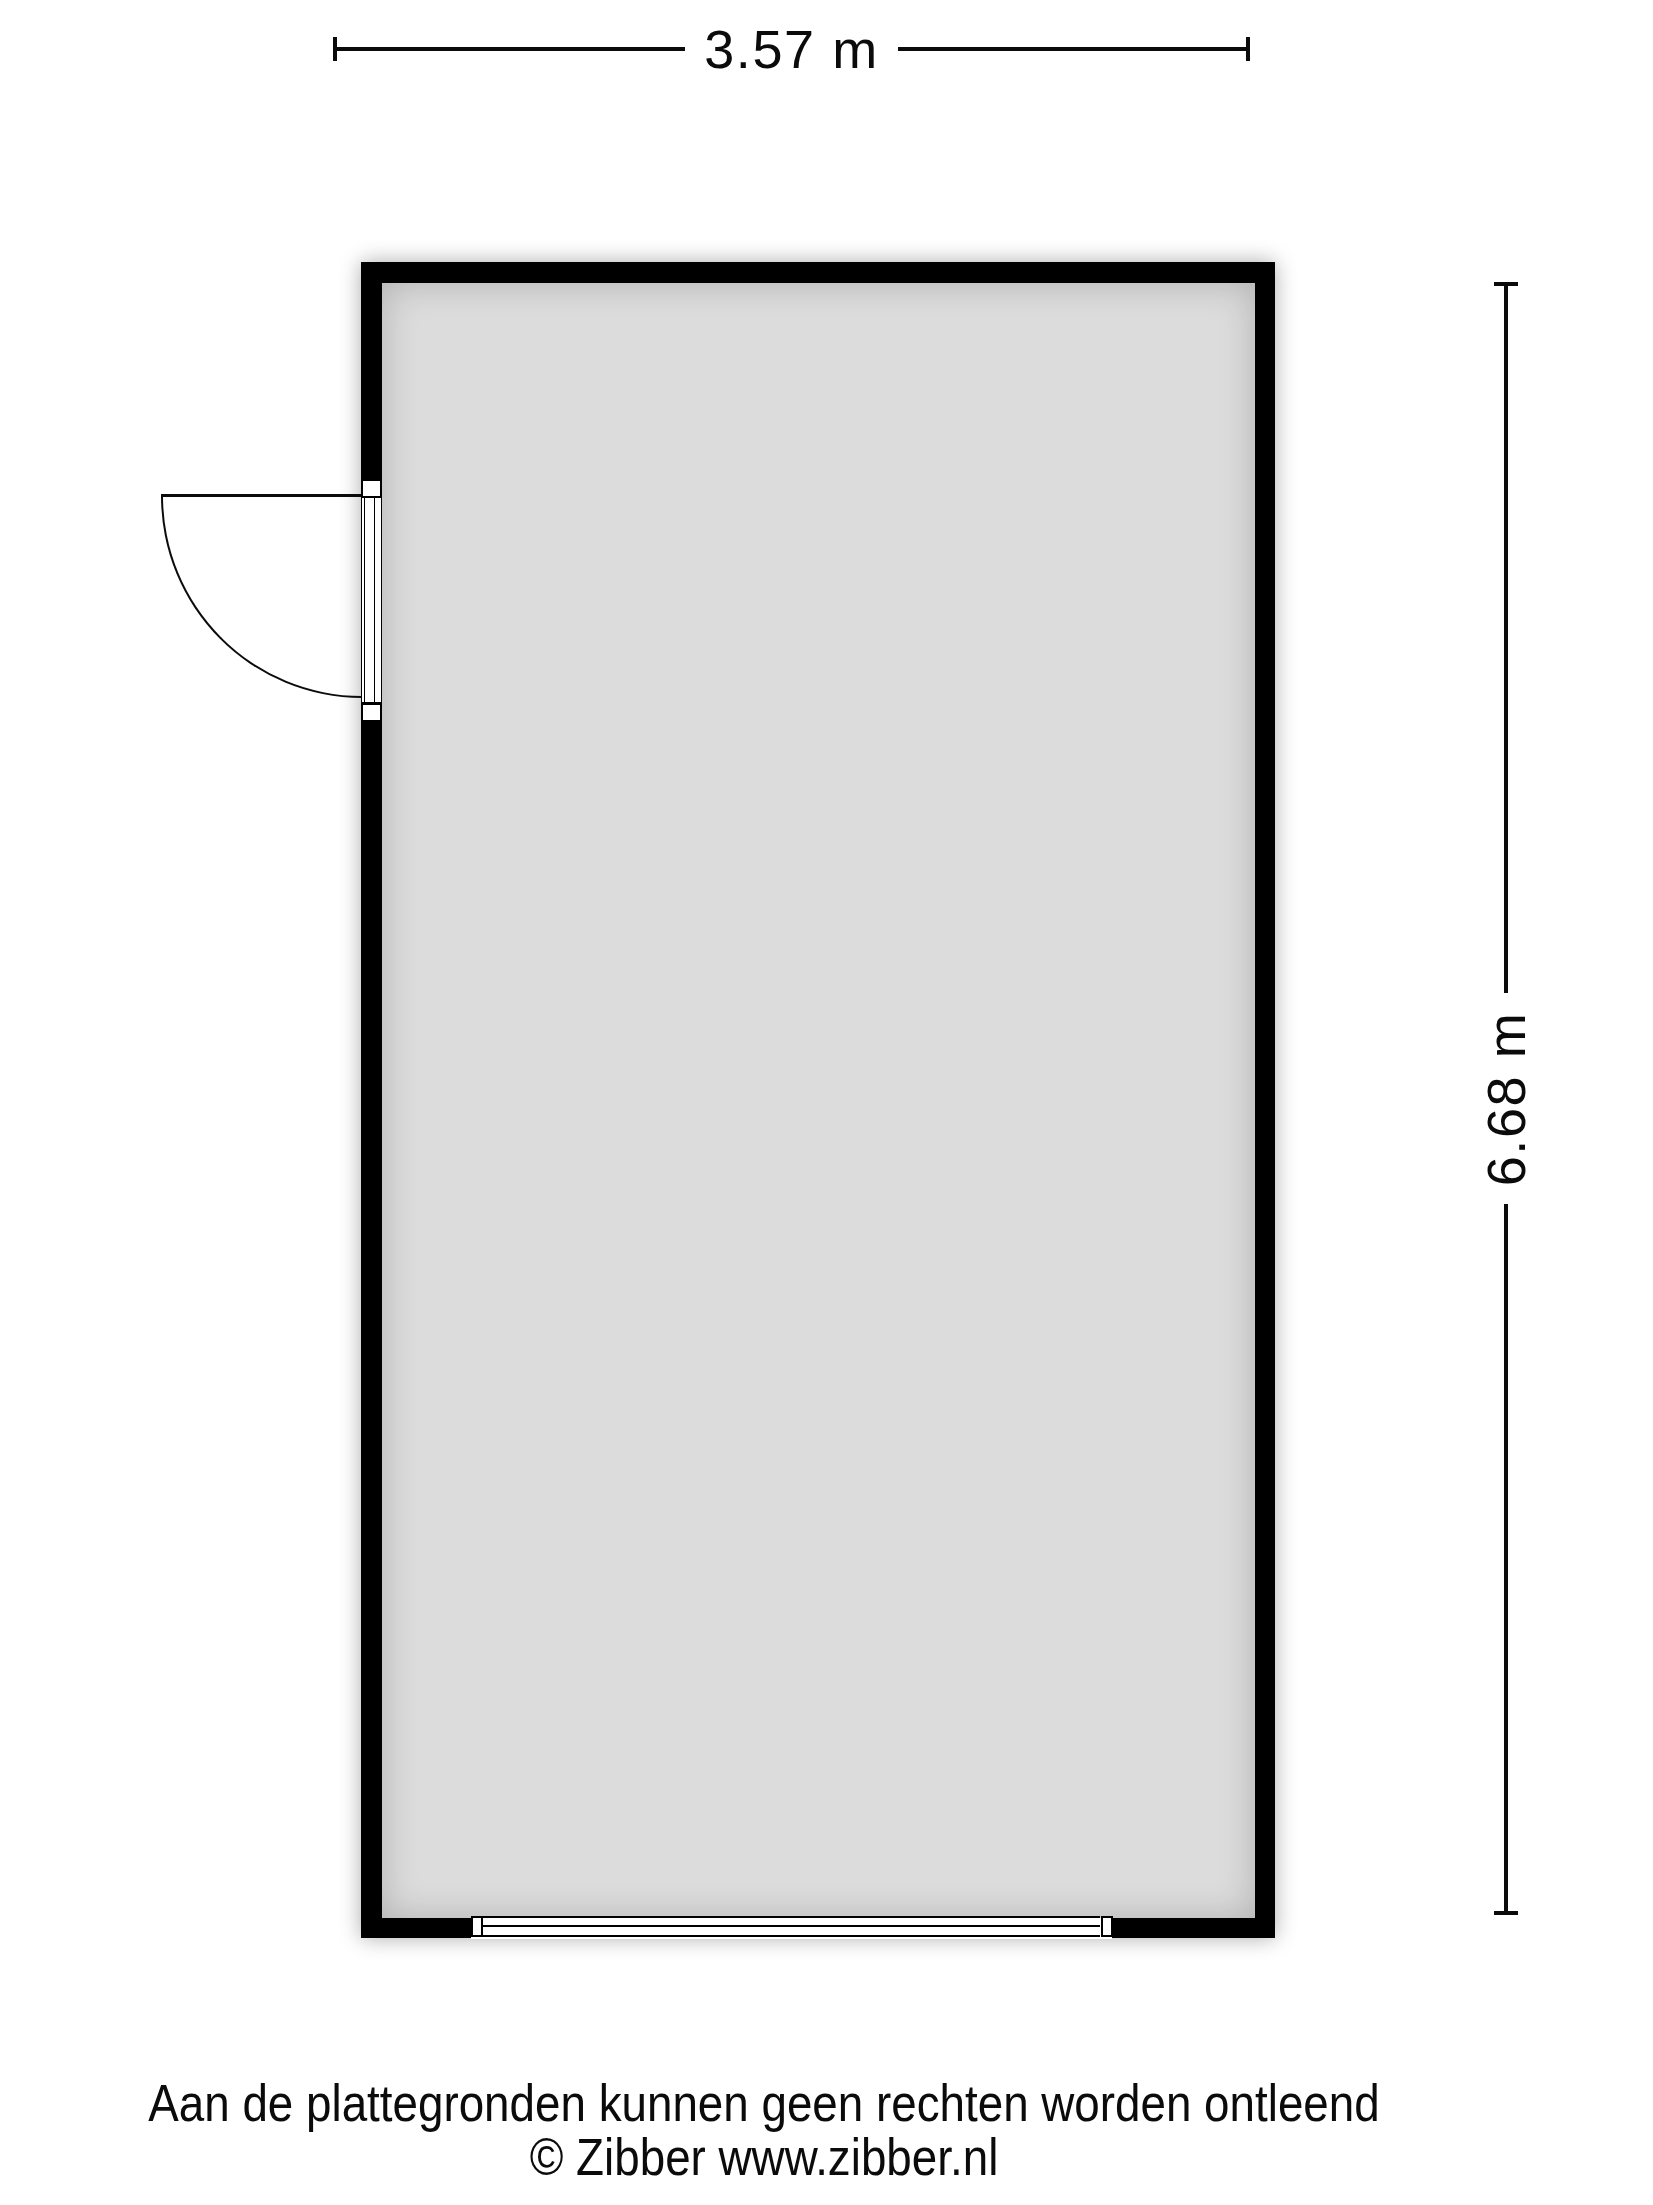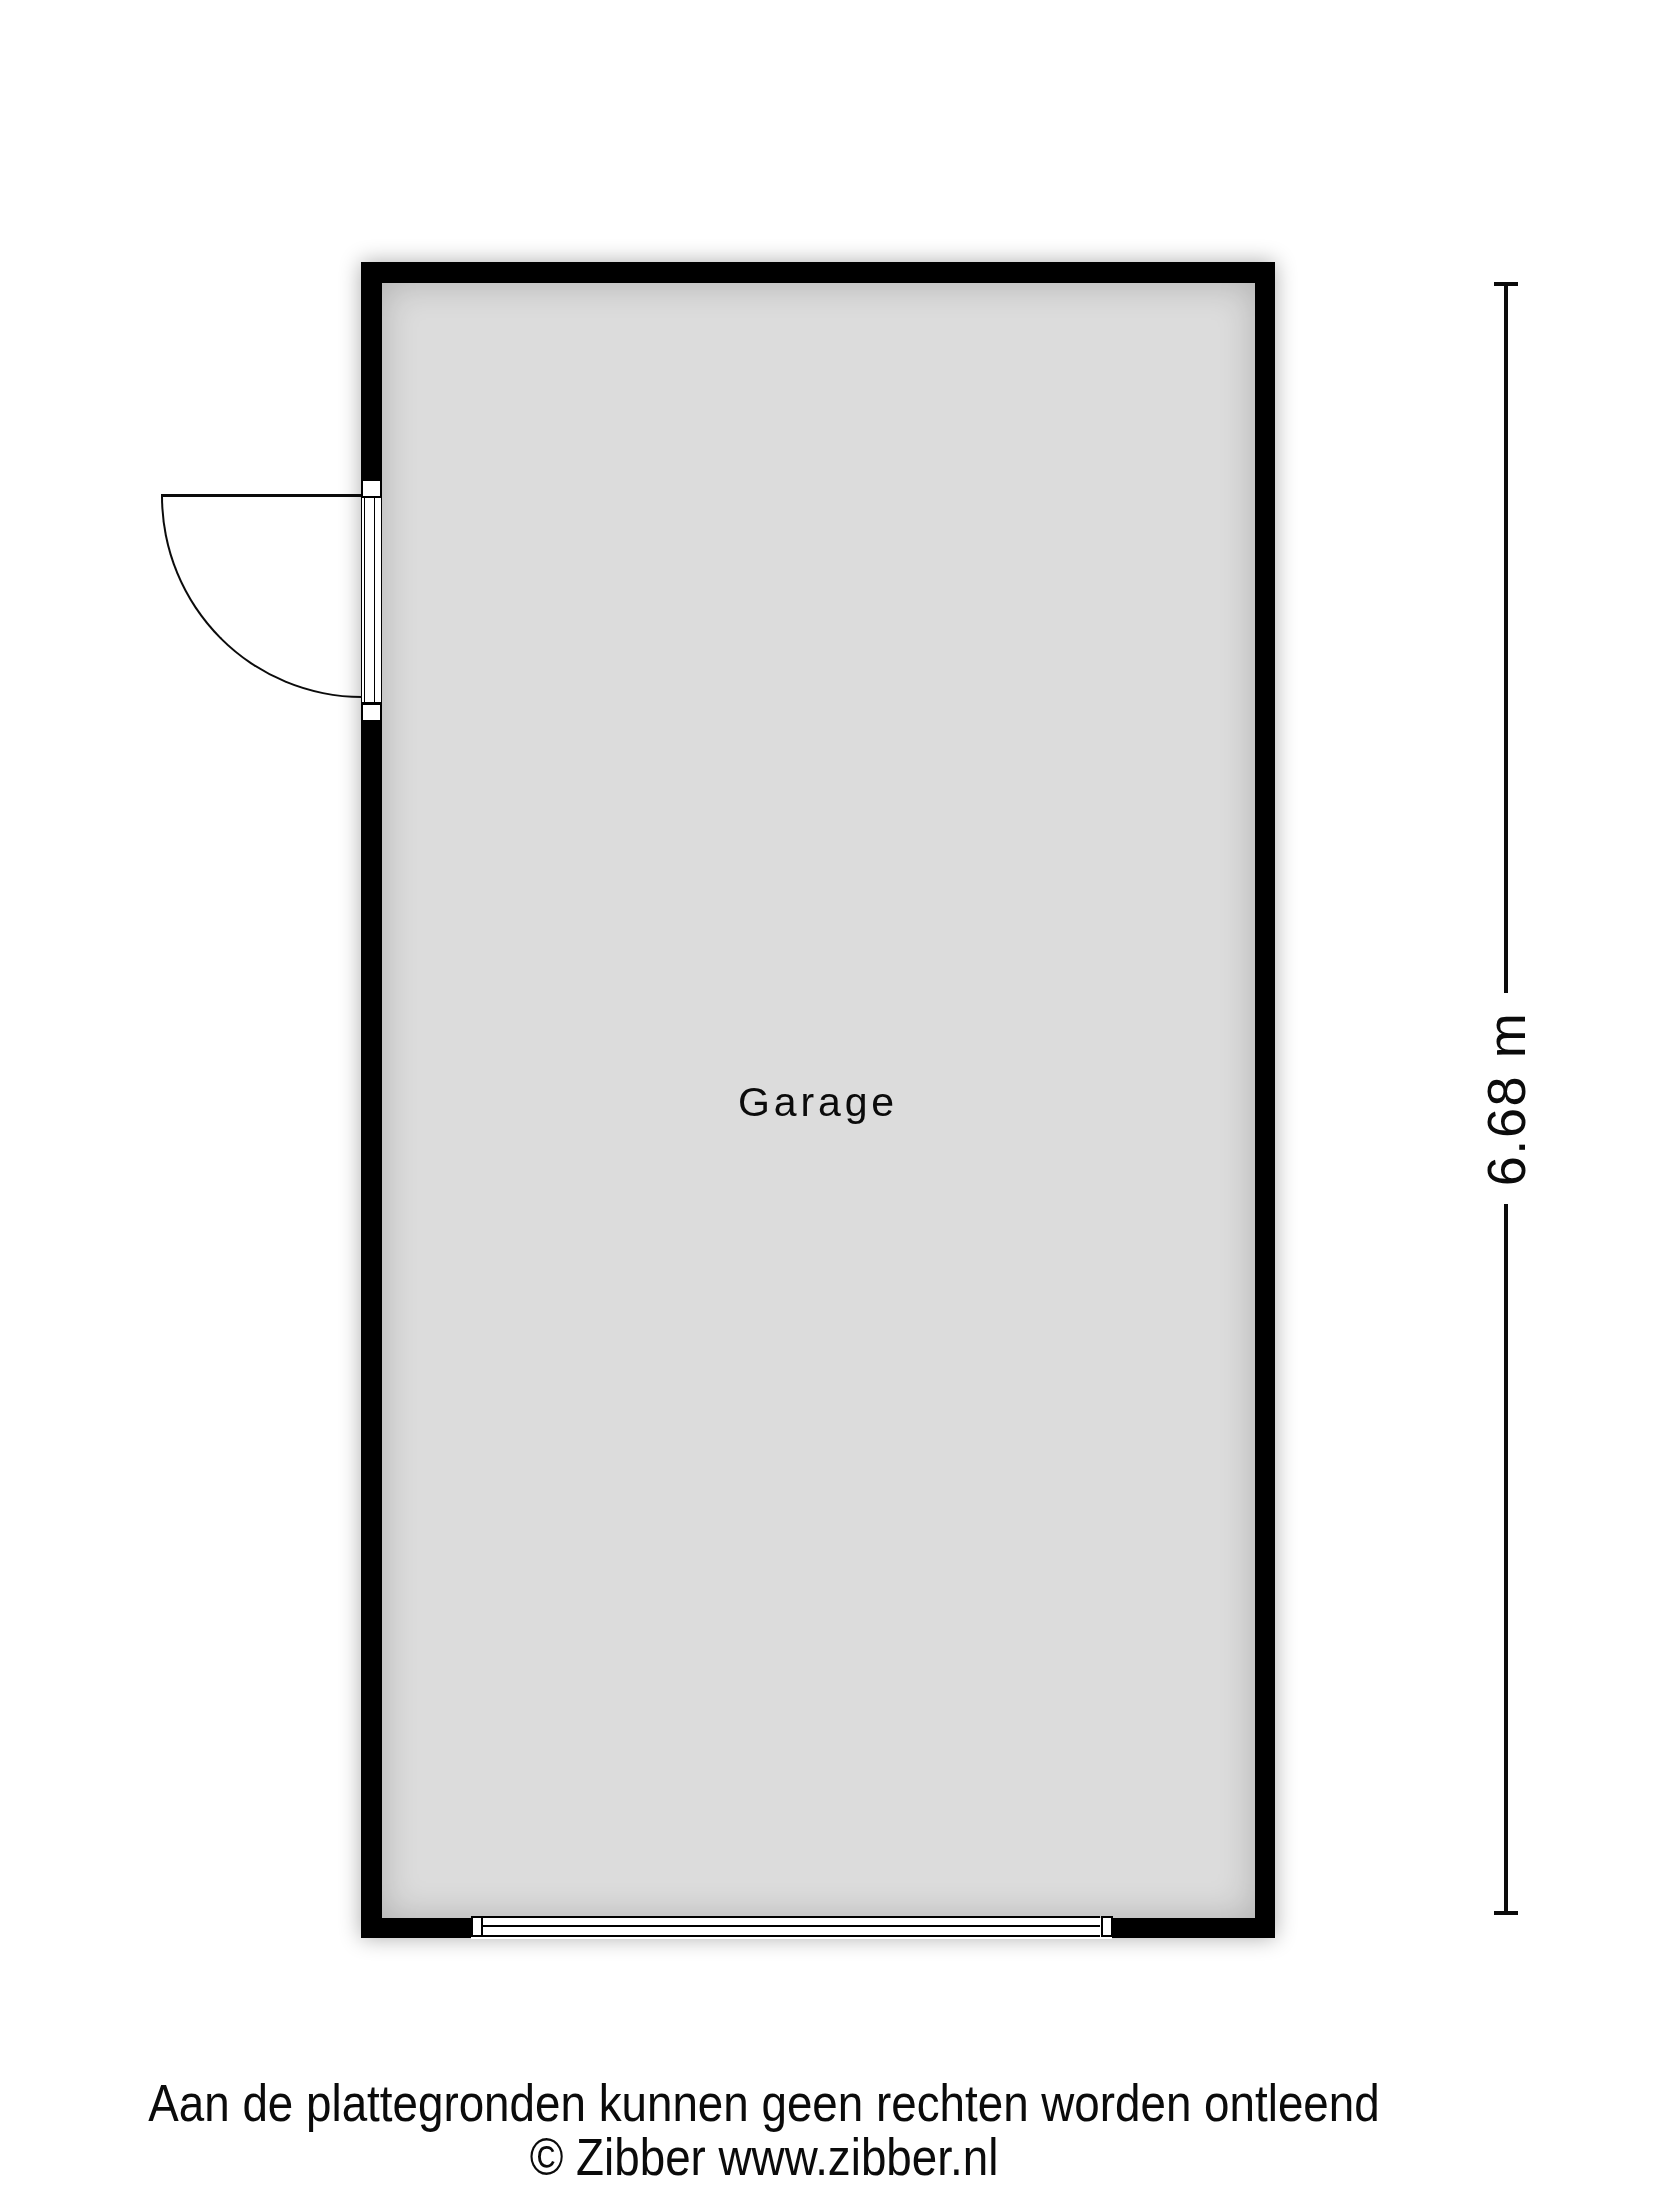--- a/index.html
+++ b/index.html
@@ -62,20 +62,27 @@
   .footer { position:absolute; left:0; top:2076px; width:1528px; text-align:center;
             font-size:52px; line-height:54px; color:#0b0b0b;
             transform:scaleX(0.88); transform-origin:50% 0; }
   .footer div { white-space:nowrap; }
 </style>
 </head>
 <body>
 
 <div class="canvas">
 
+  <div class="dim-h">
+    <div class="tick"></div>
+    <div class="line"></div>
+    <div class="dim-label">3.57 m</div>
+    <div class="line"></div>
+    <div class="tick"></div>
+  </div>
 
   <div class="dim-v">
     <div class="tick"></div>
     <div class="line"></div>
     <div class="label-box">
       <span>6.68 m</span>
     </div>
     <div class="line"></div>
     <div class="tick"></div>
   </div>
@@ -91,21 +98,20 @@
       <div class="v2"></div>
     </div>
 
     <div class="garage-opening"></div>
     <div class="garage-post left"></div>
     <div class="garage-post right"></div>
     <div class="garage-panel">
       <div class="mid"></div>
     </div>
 
-    <div class="room-label">Garage</div>
   </div>
 
   <div class="door-leaf"></div>
   <div class="door-arc"></div>
 
   <div class="footer">
     <div>Aan de plattegronden kunnen geen rechten worden ontleend</div>
     <div>© Zibber www.zibber.nl</div>
   </div>
 

